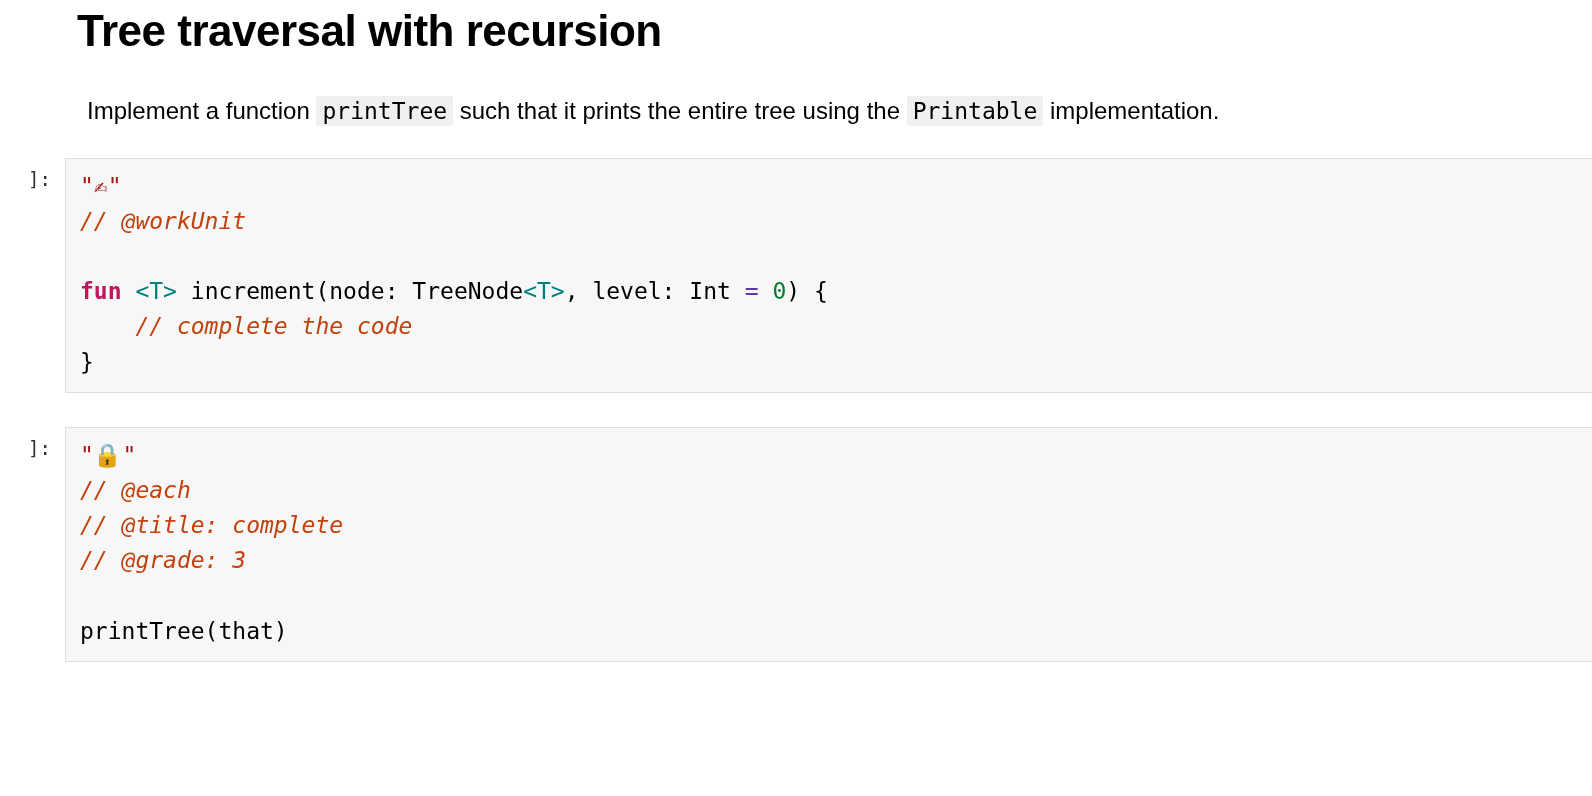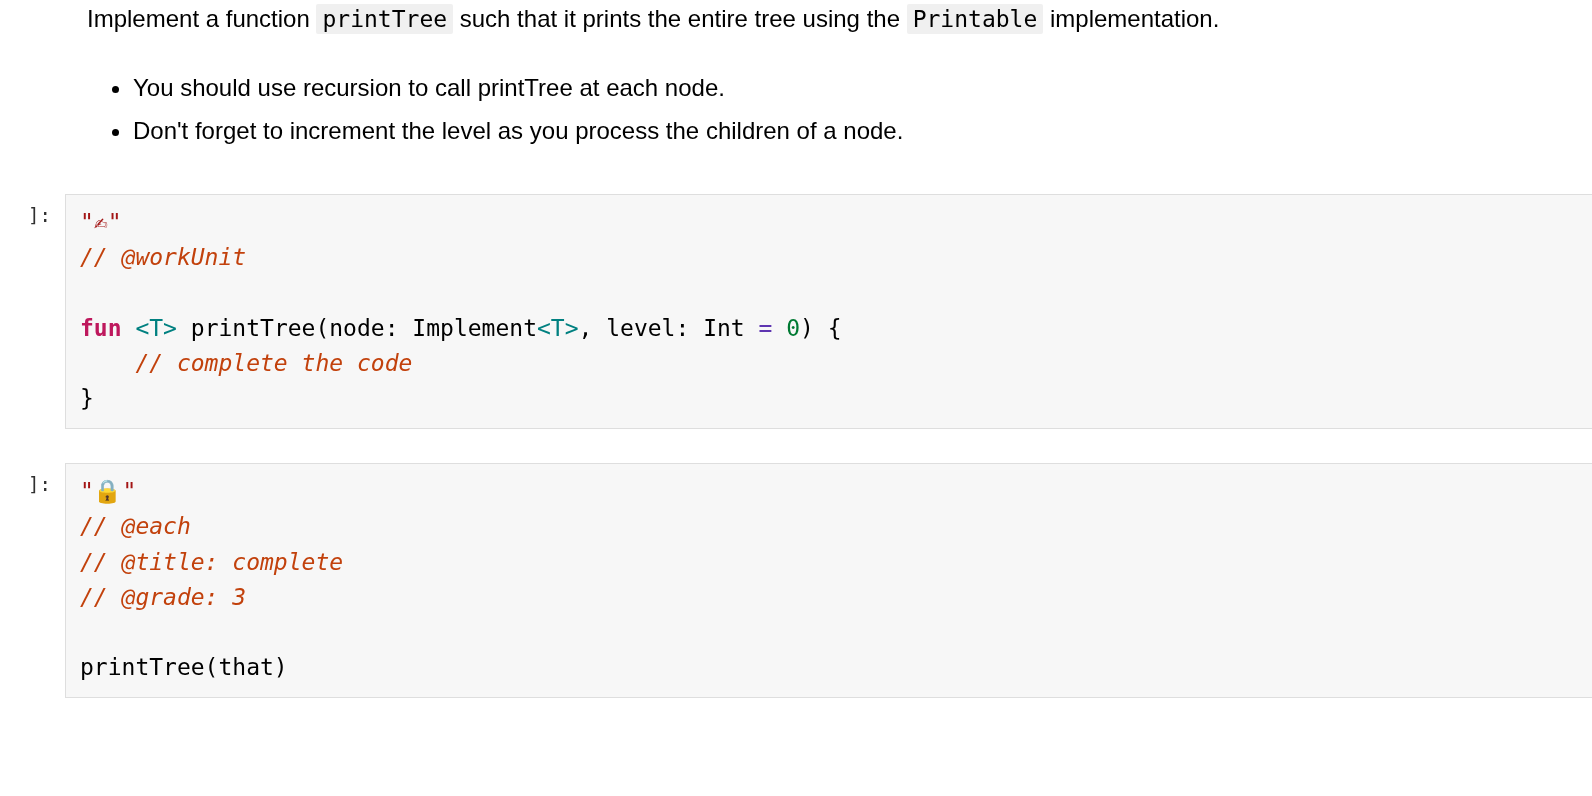--- a/index.html
+++ b/index.html
@@ -89,42 +89,39 @@
   .tok-num     { color: #007a33; }
   .tok-generic { color: #008080; }
   .emoji { font-style: normal; }
 </style>
 </head>
 <body>
 
 <div class="page">
 
   <div class="text-content">
+    <h1 class="heading">Tree traversal with recursion</h1>
 
     <p class="intro">
       <span>Implement a function </span>
       <code class="inline">printTree</code>
       <span> such that it prints the entire tree using the </span>
       <code class="inline">Printable</code>
       <span> implementation.</span>
     </p>
 
-    <ul class="hints">
-      <li>You should use recursion to call printTree at each node.</li>
-      <li>Don't forget to increment the level as you process the children of a node.</li>
-    </ul>
   </div>
 
   <div class="cell">
     <div class="prompt-col">]:</div>
     <div class="code-area">
 <pre class="code"><span class="tok-str"><span>"</span><span class="emoji">✍</span><span>"</span></span>
 <span class="tok-comment">// @workUnit</span>
 <span></span>
-<span class="tok-kw">fun</span> <span class="tok-generic">&lt;T&gt;</span><span> printTree(node: Implement</span><span class="tok-generic">&lt;T&gt;</span><span>, level: Int </span><span class="tok-op">= </span><span class="tok-num">0</span><span>) {</span>
+<span class="tok-kw">fun</span> <span class="tok-generic">&lt;T&gt;</span><span> increment(node: TreeNode</span><span class="tok-generic">&lt;T&gt;</span><span>, level: Int </span><span class="tok-op">= </span><span class="tok-num">0</span><span>) {</span>
 <span class="tok-comment">    // complete the code</span>
 <span>}</span></pre>
     </div>
   </div>
 
   <div class="cell">
     <div class="prompt-col">]:</div>
     <div class="code-area">
 <pre class="code"><span class="tok-str"><span>"</span><span class="emoji">🔒</span><span>"</span></span>
 <span class="tok-comment">// @each</span>

